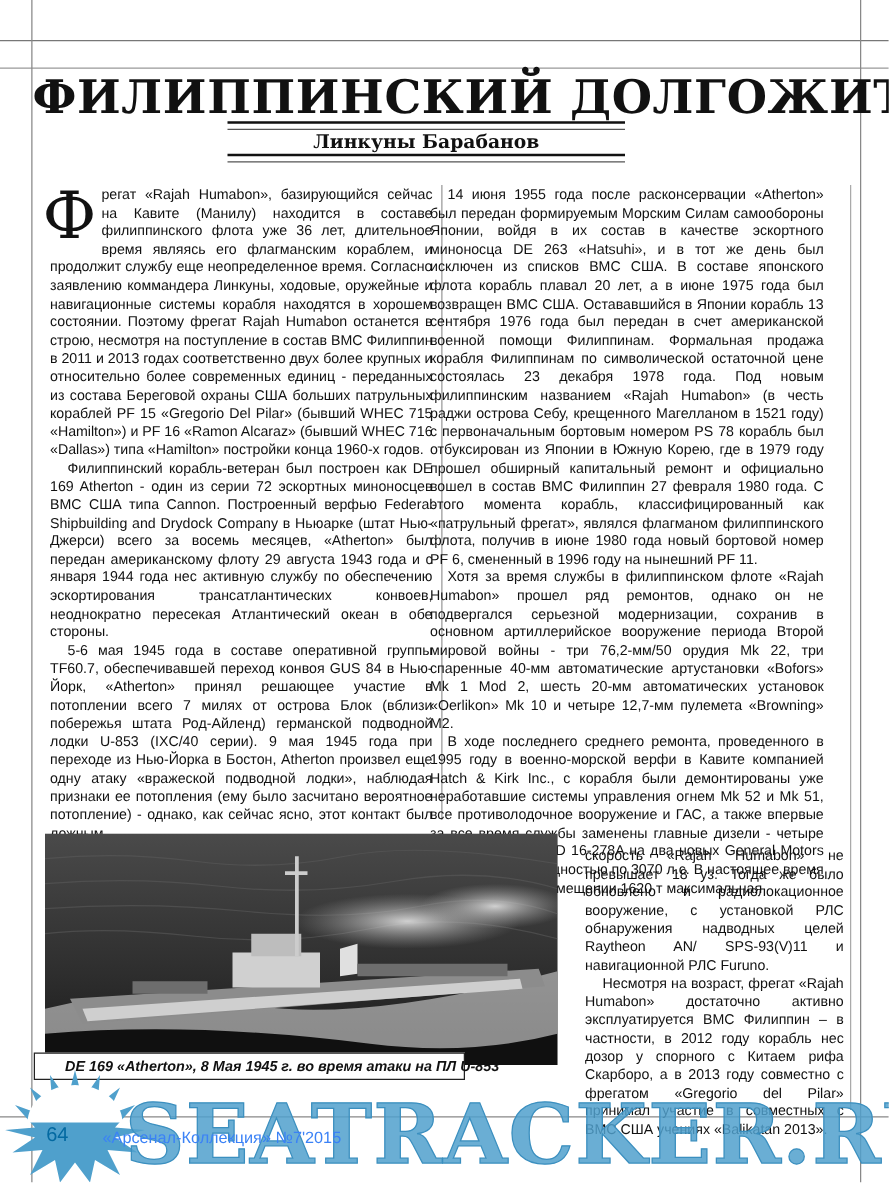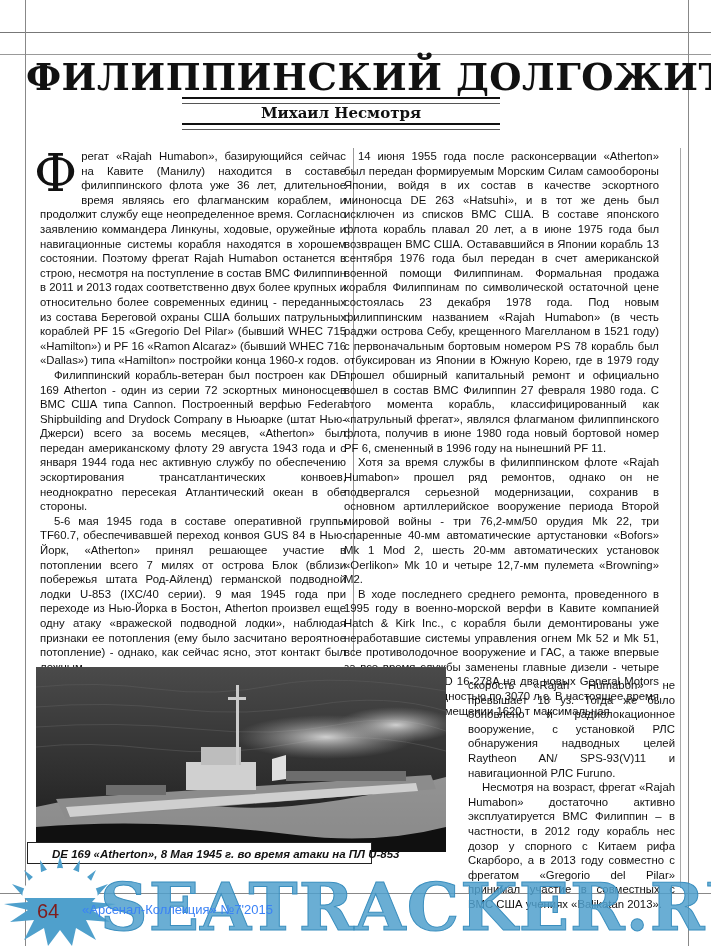--- a/index.html
+++ b/index.html
@@ -15,38 +15,38 @@
   .col p { margin: 0; text-indent: 14px; }
   .col p.first { text-indent: 0; }
   .dropcap { float: left; font-family: "DejaVu Serif", serif; font-size: 52px; line-height: 44px; margin: 2px 4px 0 -6px; font-weight: normal; }
   .col-left { left: 40px; top: 149px; width: 306px; }
   .col-right { left: 344px; top: 149px; width: 315px; }
   .col-right-narrow { left: 468px; top: 678px; width: 207px; }
   .vline { position: absolute; width: 1px; background: #999; }
   .photo { position: absolute; left: 36px; top: 667px; width: 410px; height: 185px; overflow: hidden; background: #3a3a3a; }
   .caption { position: absolute; left: 27px; top: 842px; width: 345px; height: 22px; background: #fff; border: 1px solid #222;
              font-style: italic; font-weight: bold; font-size: 11.5px; line-height: 22px; padding-left: 24px; box-sizing: border-box; white-space: nowrap; }
-  .footer-num { position: absolute; left: 37px; top: 900px; font-size: 20px; color: #7f1d1d; font-family: "Liberation Sans", sans-serif; }
+  .footer-num { position: absolute; left: 37px; top: 900px; font-size: 16px; color: #0369a1; font-family: "Liberation Sans", sans-serif; }
   .footer-mag { position: absolute; left: 82px; top: 902px; font-size: 13px; color: #3b82f6; font-family: "Liberation Sans", sans-serif; }
   .watermark { position: absolute; left: 100px; top: 872px; font-family: "DejaVu Serif", serif; font-weight: bold; font-size: 66px;
                letter-spacing: 1px; color: rgba(80,160,205,0.85); -webkit-text-stroke: 1px #3b8fbf; white-space: nowrap; line-height: 70px; }
   .sun { position: absolute; left: 0; top: 848px; width: 120px; height: 98px; }
 </style>
 </head>
 <body>
 
 <div class="crop-h" style="top:32px;"></div>
 <div class="crop-h" style="top:54px; background:#999;"></div>
 <div class="crop-h" style="top:893px; background:#888;"></div>
 <div class="crop-v" style="left:25px;"></div>
 <div class="crop-v" style="left:688px;"></div>
 
 <div class="title">ФИЛИППИНСКИЙ ДОЛГОЖИТЕЛЬ</div>
 <div class="rule" style="top:97px;"></div>
-<div class="author">Михаил Несмотря</div>
+<div class="author">Линкуны Барабанов</div>
 <div class="rule" style="top:123px;"></div>
 
 <div class="vline" style="left:353px; top:148px; height:508px;"></div>
 <div class="vline" style="left:680px; top:148px; height:740px; background:#aaa;"></div>
 
 <div class="col col-left">
   <p class="first"><span class="dropcap">Ф</span><span>регат «Rajah Humabon», базирующийся сейчас на Кавите (Манилу) находится в составе филиппинского флота уже 36 лет, длительное время являясь его флагманским кораблем, и продолжит службу еще неопределенное время. Согласно заявлению коммандера Линкуны, ходовые, оружейные и навигационные системы корабля находятся в хорошем состоянии. Поэтому фрегат Rajah Humabon останется в строю, несмотря на поступление в состав ВМС Филиппин в 2011 и 2013 годах соответственно двух более крупных и относительно более современных единиц - переданных из состава Береговой охраны США больших патрульных кораблей PF 15 «Gregorio Del Pilar» (бывший WHEC 715 «Hamilton») и PF 16 «Ramon Alcaraz» (бывший WHEC 716 «Dallas») типа «Hamilton» постройки конца 1960-х годов.</span></p>
   <p>Филиппинский корабль-ветеран был построен как DE 169 Atherton - один из серии 72 эскортных миноносцев ВМС США типа Cannon. Построенный верфью Federal Shipbuilding and Drydock Company в Ньюарке (штат Нью-Джерси) всего за восемь месяцев, «Atherton» был передан американскому флоту 29 августа 1943 года и с января 1944 года нес активную службу по обеспечению эскортирования трансатлантических конвоев, неоднократно пересекая Атлантический океан в обе стороны.</p>
   <p>5-6 мая 1945 года в составе оперативной группы TF60.7, обеспечивавшей переход конвоя GUS 84 в Нью-Йорк, «Atherton» принял решающее участие в потоплении всего 7 милях от острова Блок (вблизи побережья штата Род-Айленд) германской подводной лодки U-853 (IXC/40 серии). 9 мая 1945 года при переходе из Нью-Йорка в Бостон, Atherton произвел еще одну атаку «вражеской подводной лодки», наблюдая признаки ее потопления (ему было засчитано вероятное потопление) - однако, как сейчас ясно, этот контакт был ложным.</p>
   <p>В июне 1945 года «Atherton» перешел на Тихий океан и принял участие в завершающих боевых действиях против Японии. В декабре 1945 года, после возвращения в Атлантику, миноносец был выведен из боевого состава ВМС США и поставлен на консервацию в Грин-Гув-Спрингс (штат Флорида).</p>

